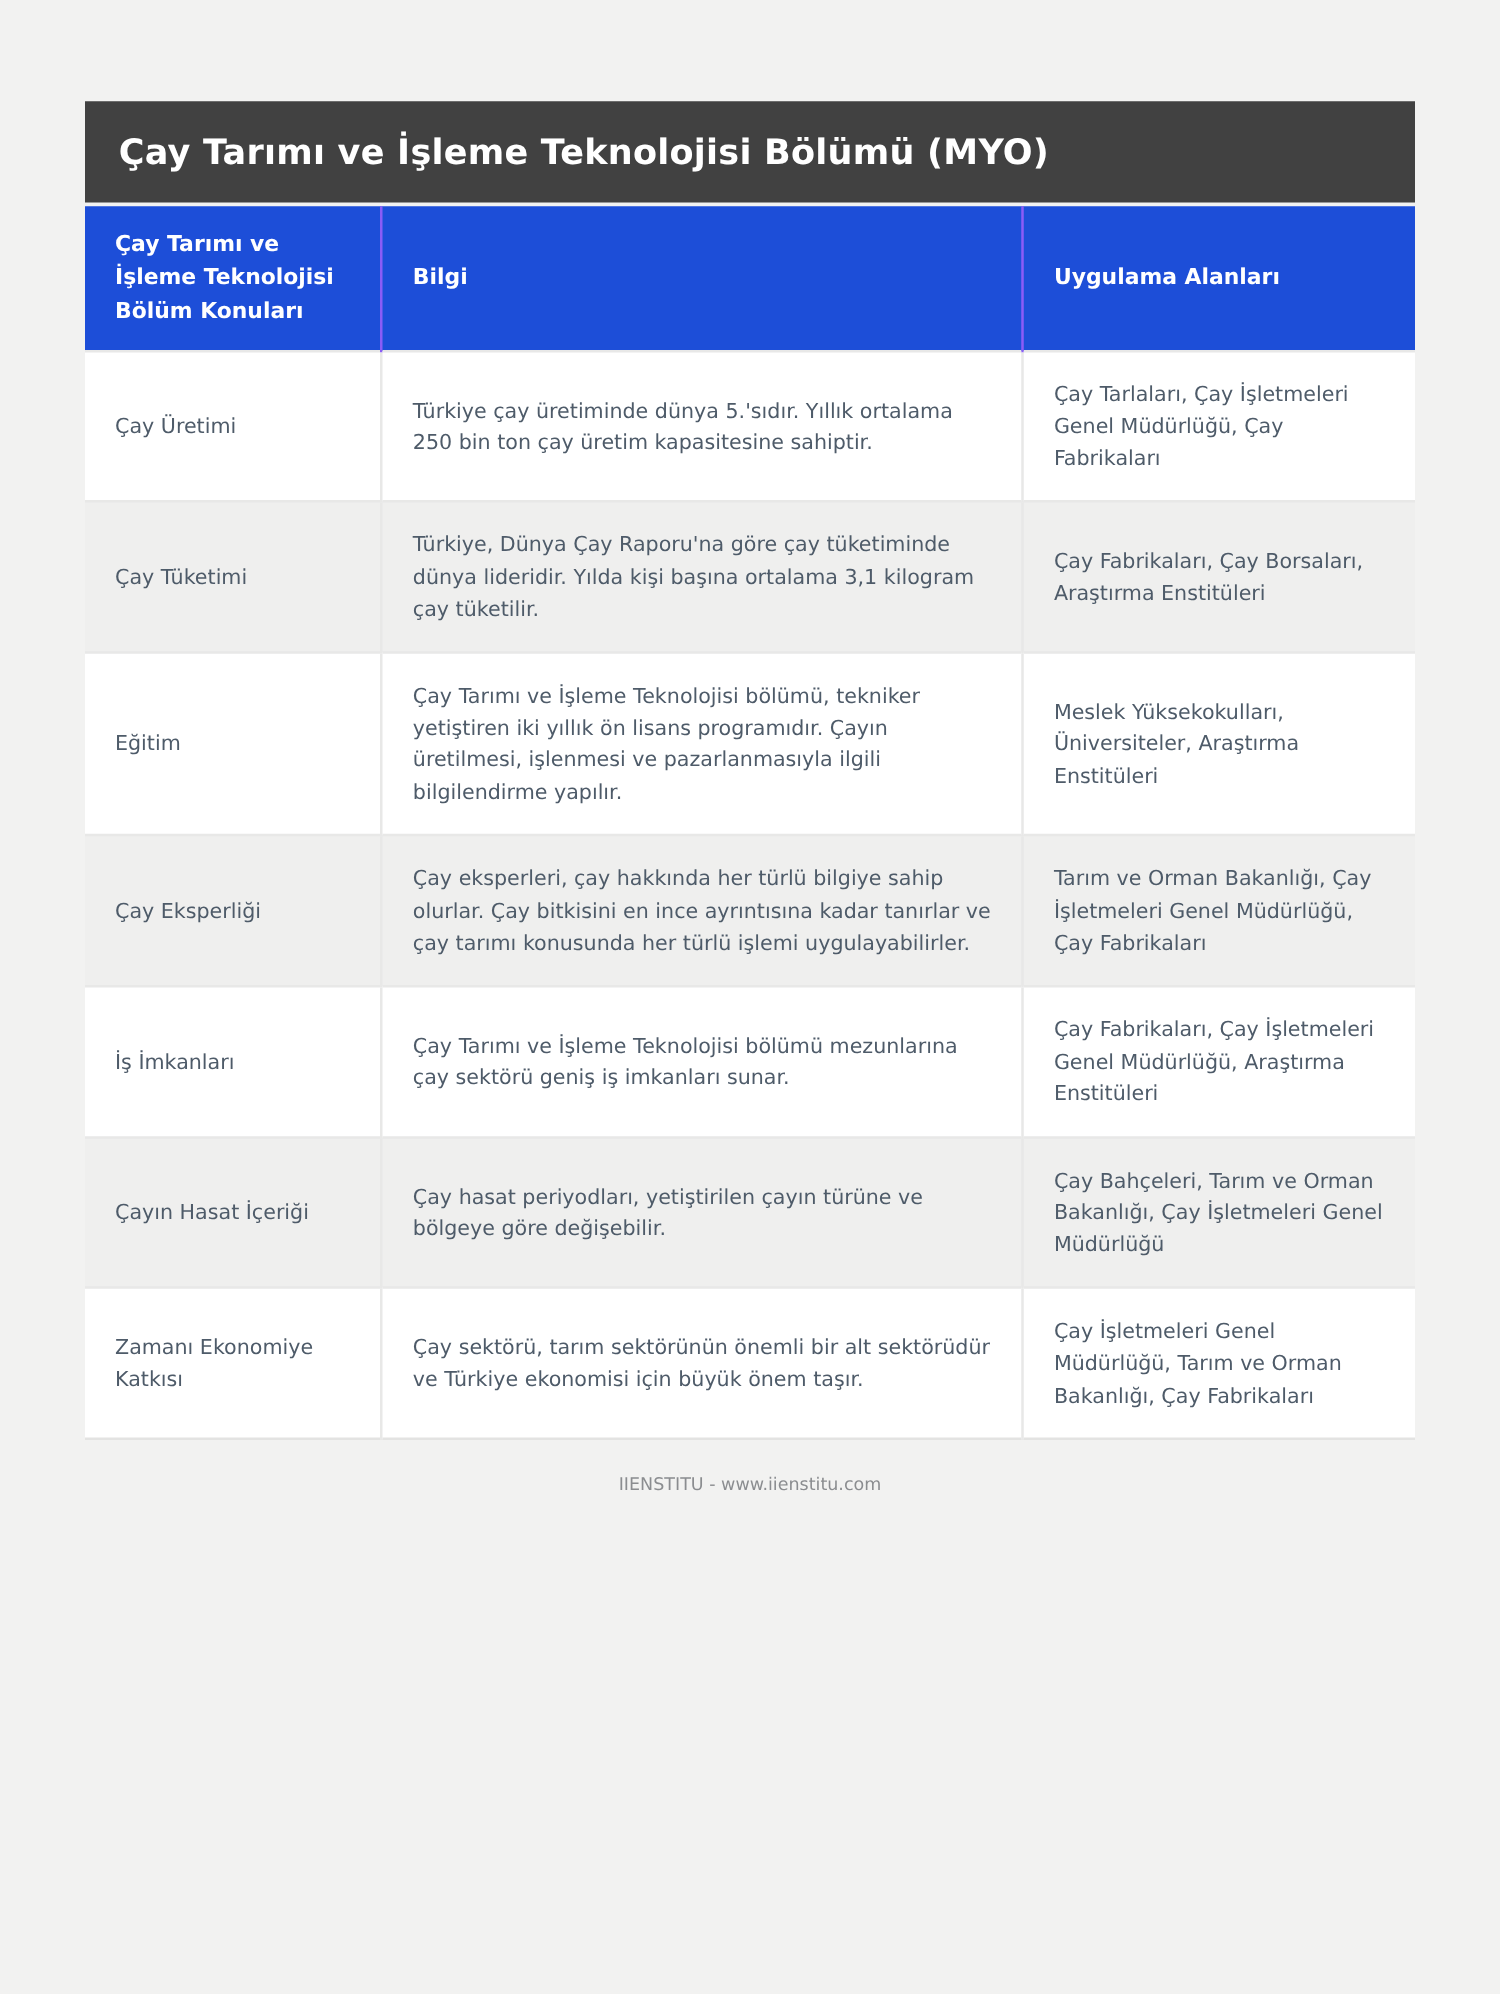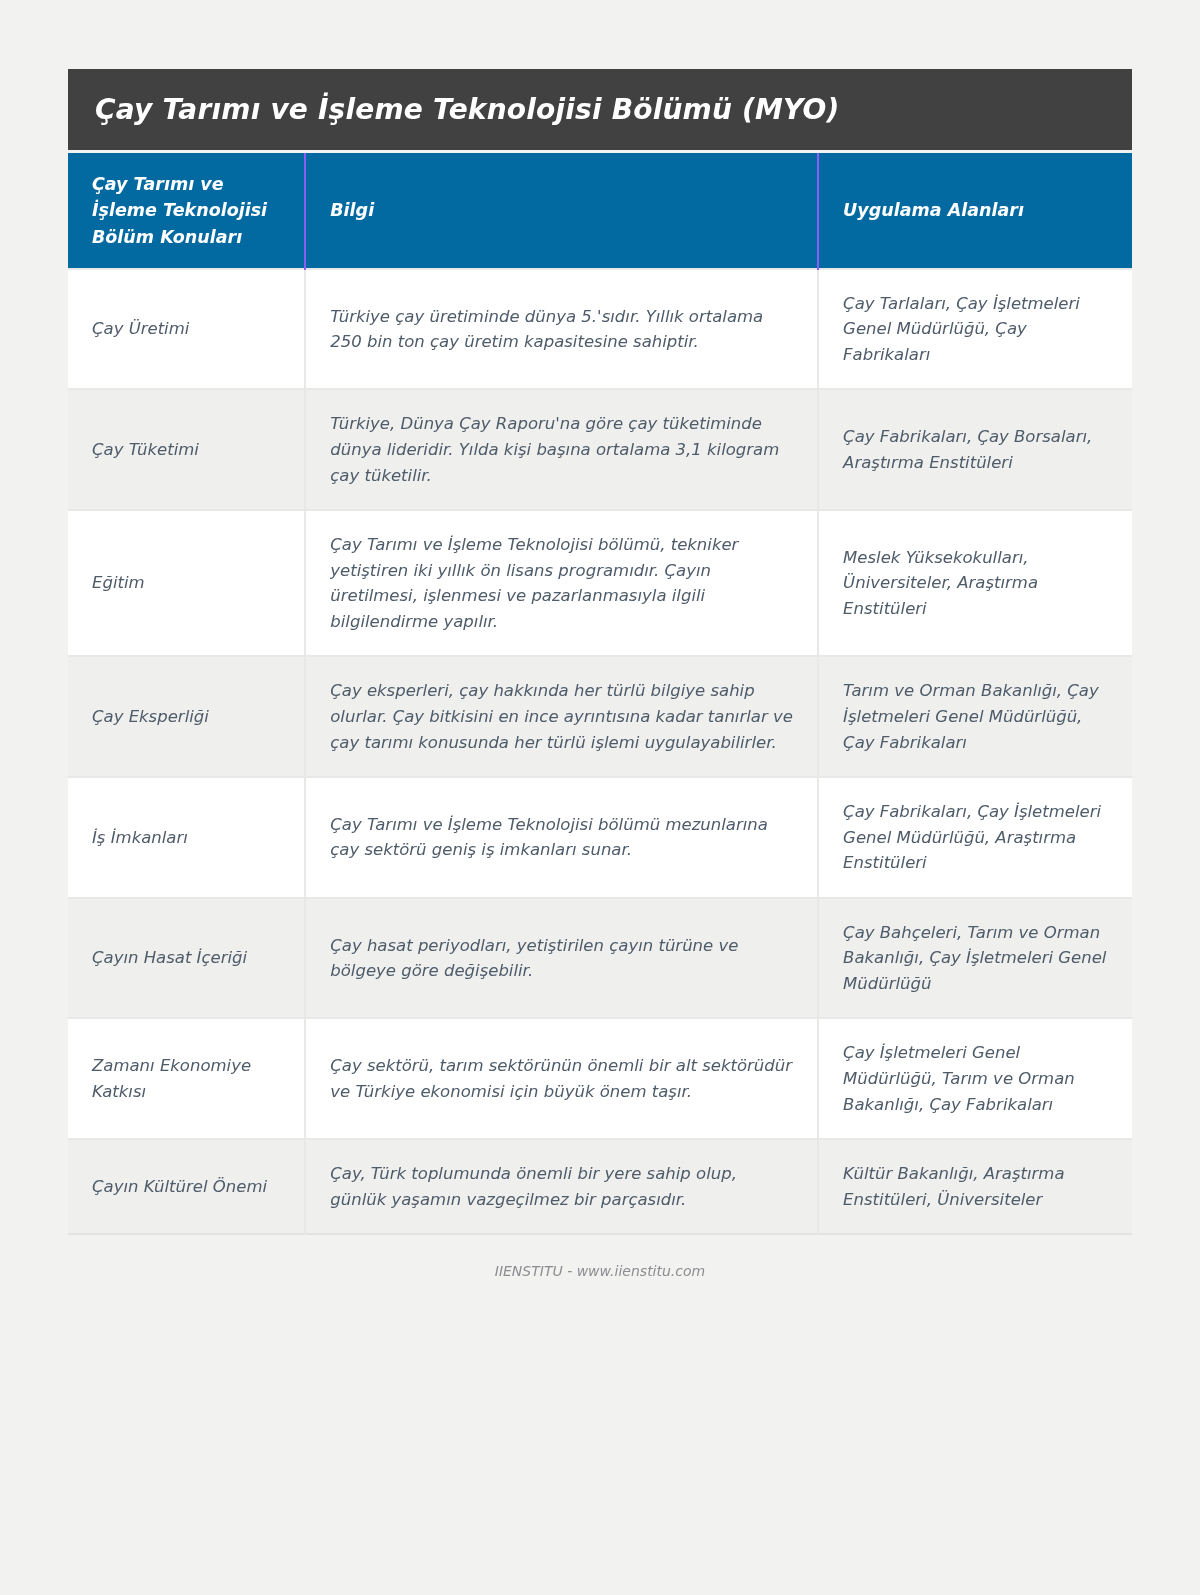--- a/index.html
+++ b/index.html
@@ -3,45 +3,44 @@
 <meta charset="utf-8">
 <style>
   html, body {
     margin: 0;
     padding: 0;
     background: #f2f2f1;
     font-family: "DejaVu Sans", "Liberation Sans", sans-serif;
   }
   .page {
     width: 1064px;
-    margin: 0 auto;
+    margin: 12px auto;
     padding-top: 69px;
     padding-bottom: 40px;
-    font-style: italic;
   }
   .title-bar {
     background: #414141;
     color: #ffffff;
     font-size: 28px;
     font-weight: bold;
     padding: 24px 27px;
     margin-bottom: 3px;
     letter-spacing: 0.2px;
   }
   table.info-table {
     width: 100%;
     border-collapse: collapse;
     table-layout: fixed;
     border-bottom: 2px solid #e3e3e2;
   }
   col.c-topic { width: 22.3%; }
   col.c-info  { width: 48.2%; }
   col.c-areas { width: 29.5%; }
   thead th {
-    background: #0369a1;
+    background: #1d4ed8;
     color: #ffffff;
     font-size: 17.5px;
     font-weight: bold;
     text-align: left;
     vertical-align: middle;
     line-height: 1.5;
     padding: 18px 24px;
   }
   thead th + th {
     border-left: 2px solid #8b5cf6;
@@ -116,23 +115,18 @@
       <tr>
         <td>Çayın Hasat İçeriği</td>
         <td>Çay hasat periyodları, yetiştirilen çayın türüne ve bölgeye göre değişebilir.</td>
         <td>Çay Bahçeleri, Tarım ve Orman Bakanlığı, Çay İşletmeleri Genel Müdürlüğü</td>
       </tr>
       <tr>
         <td>Zamanı Ekonomiye Katkısı</td>
         <td>Çay sektörü, tarım sektörünün önemli bir alt sektörüdür ve Türkiye ekonomisi için büyük önem taşır.</td>
         <td>Çay İşletmeleri Genel Müdürlüğü, Tarım ve Orman Bakanlığı, Çay Fabrikaları</td>
       </tr>
-      <tr>
-        <td>Çayın Kültürel Önemi</td>
-        <td>Çay, Türk toplumunda önemli bir yere sahip olup, günlük yaşamın vazgeçilmez bir parçasıdır.</td>
-        <td>Kültür Bakanlığı, Araştırma Enstitüleri, Üniversiteler</td>
-      </tr>
     </tbody>
   </table>
 
   <div class="footer">IIENSTITU - www.iienstitu.com</div>
 
 </div>
 
 </body></html>

